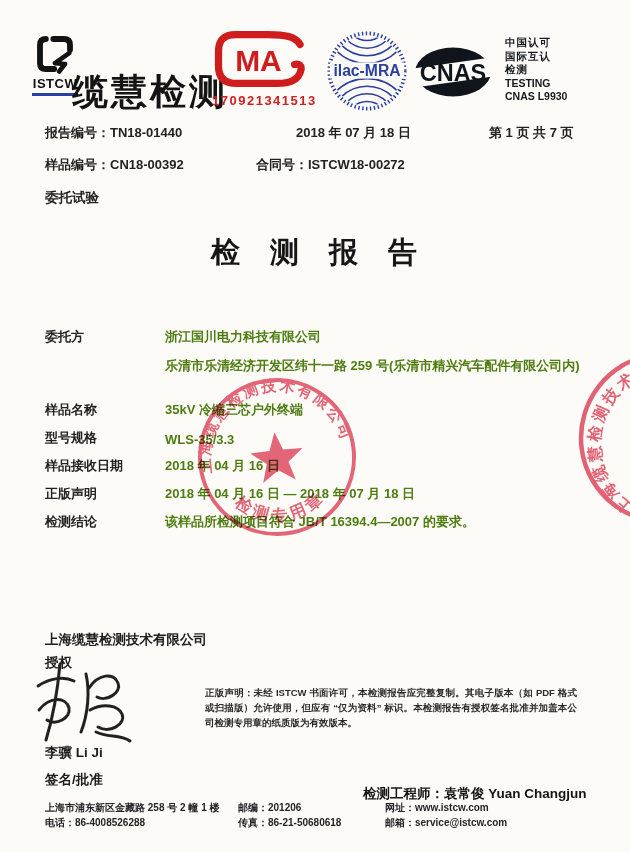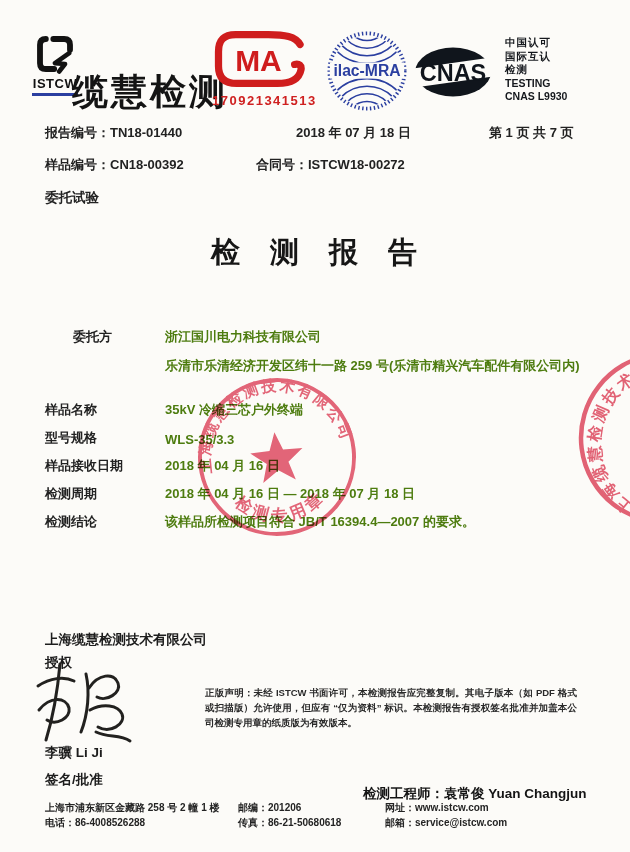--- a/index.html
+++ b/index.html
@@ -125,34 +125,34 @@
     <span>样品编号：</span><span>CN18-00392</span>
   </div>
   <div class="abs meta" style="left:256px;top:156px;">
     <span>合同号：</span><span>ISTCW18-00272</span>
   </div>
 
   <div class="abs meta" style="left:45px;top:189px;font-size:13.5px;">委托试验</div>
 
   <div class="abs title">检测报告</div>
 
-  <div class="abs lbl" style="top:328px;margin-left:28px;">委托方</div>
+  <div class="abs lbl" style="top:328px;">委托方</div>
   <div class="abs val" style="top:328px;">浙江国川电力科技有限公司</div>
   <div class="abs val" style="top:357px;">乐清市乐清经济开发区纬十一路 259 号(乐清市精兴汽车配件有限公司内)</div>
 
   <div class="abs lbl" style="top:401px;">样品名称</div>
   <div class="abs val" style="top:401px;">35kV 冷缩三芯户外终端</div>
 
   <div class="abs lbl" style="top:429px;">型号规格</div>
   <div class="abs val" style="top:417px;margin-top:15px;">WLS-35/3.3</div>
 
   <div class="abs lbl" style="top:457px;">样品接收日期</div>
   <div class="abs val" style="top:457px;">2018 年 04 月 16 日</div>
 
-  <div class="abs lbl" style="top:485px;">检测周期</div>
+  <div class="abs lbl" style="top:485px;">正版声明</div>
   <div class="abs val" style="top:485px;">2018 年 04 月 16 日 — 2018 年 07 月 18 日</div>
 
   <div class="abs lbl" style="top:513px;">检测结论</div>
   <div class="abs val" style="top:513px;">该样品所检测项目符合 JB/T 16394.4—2007 的要求。</div>
 
   <div class="abs stamp-main">
     <svg width="162" height="162" viewBox="0 0 162 162">
       <circle cx="81" cy="81" r="77" fill="none" stroke="#de3c55" stroke-width="4"></circle>
       <path id="arcT" d="M 16 98 A 67 67 0 1 1 146 98" fill="none"></path>
       <path id="arcB" d="M 30 119 A 63 63 0 0 0 132 119" fill="none"></path>

